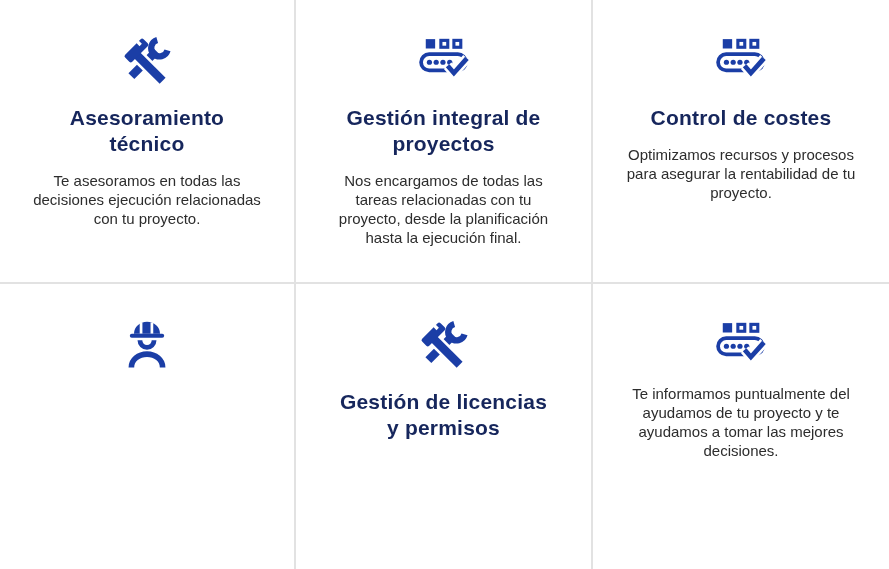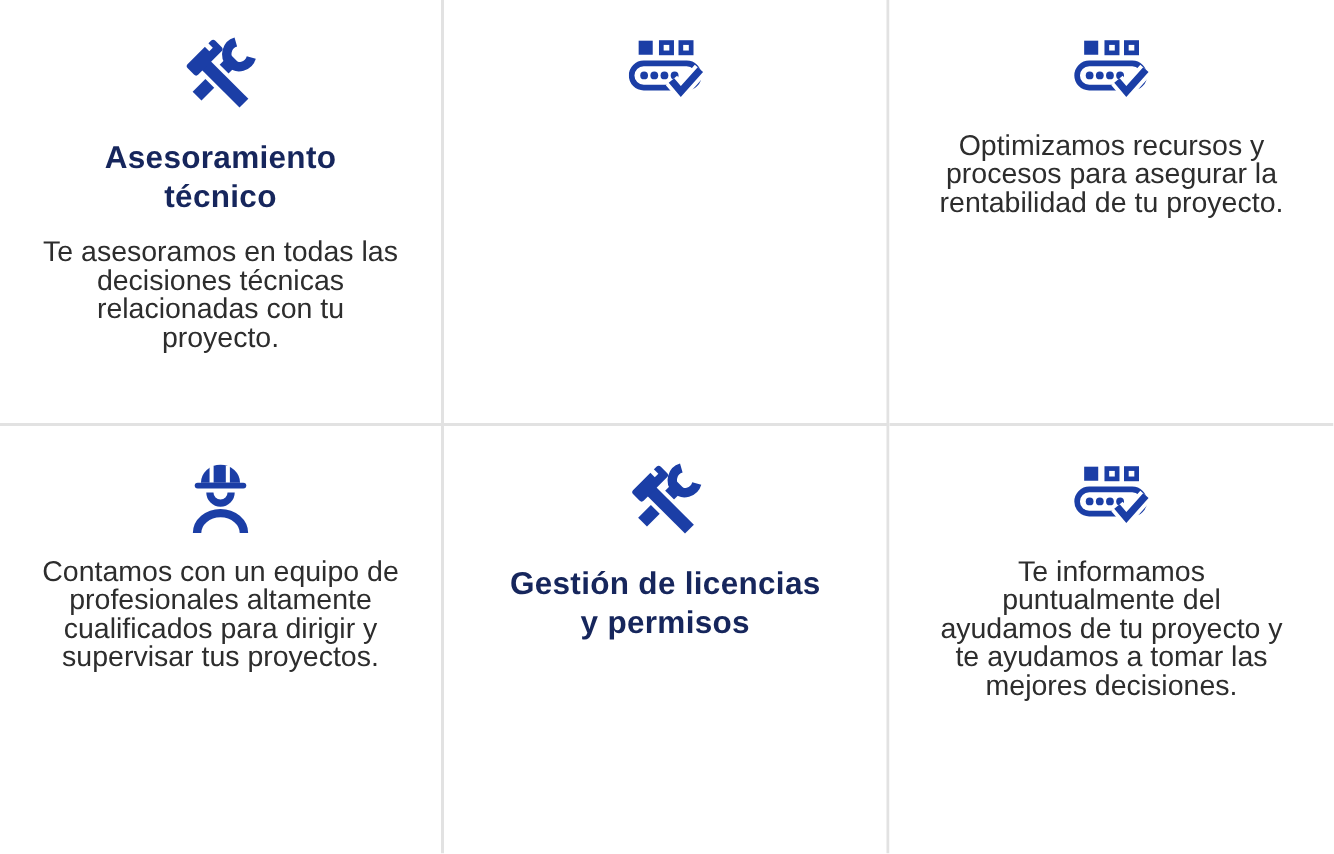--- a/index.html
+++ b/index.html
@@ -16,21 +16,21 @@
     grid-template-rows: 284px 285px;
     width: 889px;
     height: 569px;
     background: #ffffff;
   }
   .card {
     display: flex;
     flex-direction: column;
     align-items: center;
     text-align: center;
-    padding-top: 24px;
+    padding-top: 36px;
     background: #ffffff;
   }
   
   .card:nth-child(3n+1),
   .card:nth-child(3n+2) { border-right: 2px solid #e2e2e2; }
   .card:nth-child(-n+3)  { border-bottom: 2px solid #e2e2e2; }
 
   .icon {
     width: 50px;
     height: 50px;
@@ -41,21 +41,21 @@
     margin-top: 19px;
     font-size: 21px;
     line-height: 26px;
     font-weight: 700;
     color: #16265c;
     white-space: pre-line;
     letter-spacing: 0.2px;
   }
   .card-desc {
     margin-top: 14px;
-    font-size: 19px;
+    font-size: 15px;
     line-height: 19px;
     color: #2d2d2d;
     max-width: 238px;
   }
   .svg-defs { position: absolute; width: 0; height: 0; overflow: hidden; }
 </style>
 </head>
 <body>
 
 <svg class="svg-defs" aria-hidden="true">
@@ -97,41 +97,44 @@
 </svg>
 
 <div class="features-grid">
 
   <section class="card">
     <svg class="icon">
         <use href="#icon-tools"></use>
       </svg>
     <h2 class="card-title">Asesoramiento
 técnico</h2>
-    <p class="card-desc">Te asesoramos en todas las decisiones técnicas relacionadas con tu proyecto.</p>
+    <p class="card-desc">Te asesoramos en todas las decisiones ejecución relacionadas con tu proyecto.</p>
   </section>
 
   <section class="card">
     <svg class="icon">
         <use href="#icon-tasks-check"></use>
       </svg>
+    <h2 class="card-title">Gestión integral de
+proyectos</h2>
+    <p class="card-desc">Nos encargamos de todas las tareas relacionadas con tu proyecto, desde la planificación hasta la ejecución final.</p>
   </section>
 
   <section class="card">
     <svg class="icon">
         <use href="#icon-tasks-check"></use>
       </svg>
+    <h2 class="card-title">Control de costes</h2>
     <p class="card-desc">Optimizamos recursos y procesos para asegurar la rentabilidad de tu proyecto.</p>
   </section>
 
   <section class="card">
     <svg class="icon">
         <use href="#icon-worker"></use>
       </svg>
-    <p class="card-desc">Contamos con un equipo de profesionales altamente cualificados para dirigir y supervisar tus proyectos.</p>
   </section>
 
   <section class="card">
     <svg class="icon">
         <use href="#icon-tools"></use>
       </svg>
     <h2 class="card-title">Gestión de licencias
 y permisos</h2>
   </section>
 

